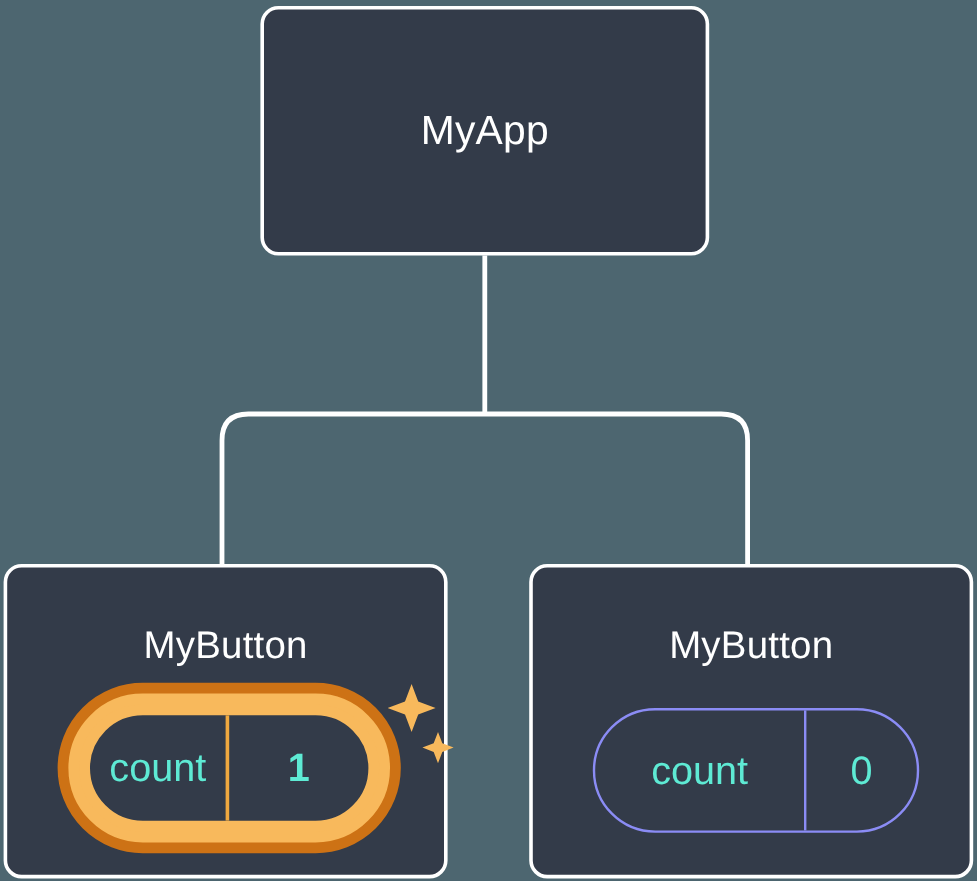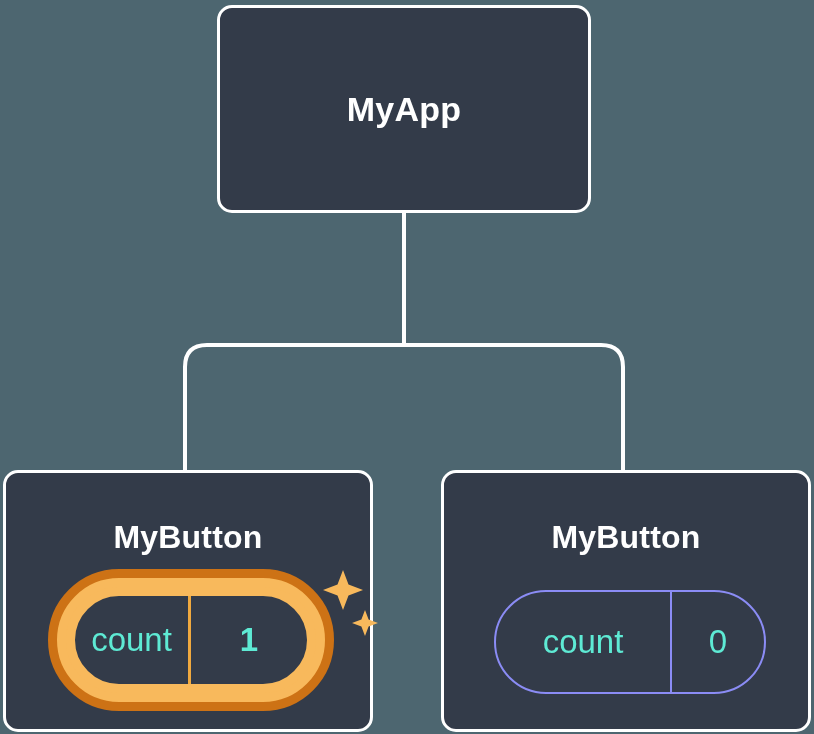--- a/index.html
+++ b/index.html
@@ -57,21 +57,21 @@
     width: 370px;
     height: 262px;
   }
 
   .node-title {
     position: absolute;
     left: 0;
     right: 0;
     text-align: center;
     color: #ffffff;
-    font-weight: 700;
+    font-weight: 400;
     letter-spacing: 0.2px;
     white-space: nowrap;
   }
   .node-root .node-title {
     top: 82px;
     font-size: 34px;
   }
   .node-child-left .node-title,
   .node-child-right .node-title {
     top: 46px;

